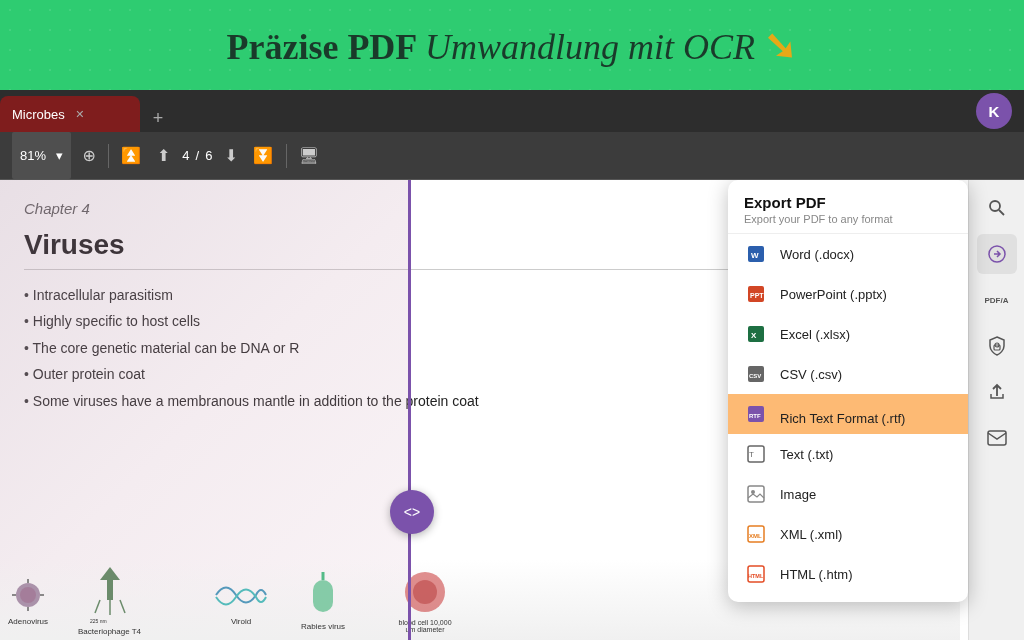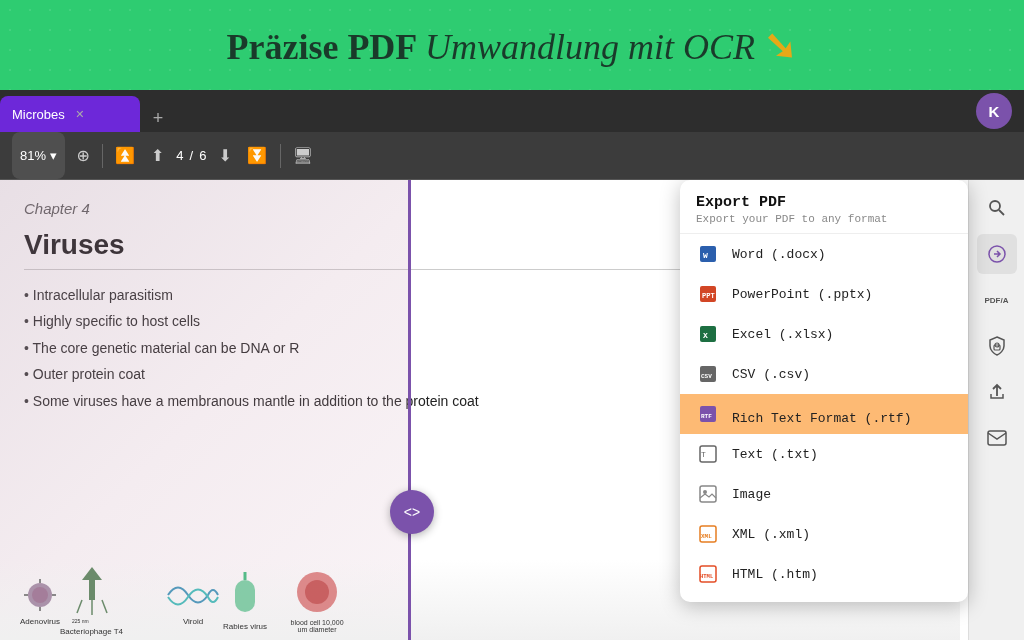--- a/index.html
+++ b/index.html
@@ -65,21 +65,21 @@
       height: 36px;
       padding: 0 12px;
       border-radius: 8px 8px 0 0;
       font-size: 13px;
       color: #ccc;
       cursor: pointer;
       gap: 8px;
       min-width: 140px;
     }
     .tab.active {
-      background: #6d28d9;
+      background: #7f1d1d;
       color: #fff;
       margin-top: 24px;
     }
     .tab.inactive {
       background: #252525;
       color: #999;
     }
     .tab-close {
       width: 14px;
       height: 14px;
@@ -130,26 +130,26 @@
       display: flex;
       align-items: center;
       padding: 0 12px;
       gap: 8px;
       border-bottom: 1px solid #555;
     }
     .zoom-control {
       display: flex;
       align-items: center;
       background: rgba(255,255,255,0.1);
-      border-radius: 8px;
+      border-radius: 2px;
       padding: 16px 8px;
       color: #fff;
       font-size: 13px;
       cursor: pointer;
-      gap: 4px;
+      gap: 10px;
     }
     .toolbar-sep {
       width: 1px;
       height: 24px;
       background: #666;
     }
     .toolbar-btn {
       color: #ccc;
       background: none;
       border: none;
@@ -266,21 +266,22 @@
     
     .bottom-strip {
       position: absolute;
       bottom: 0;
       left: 0;
       right: 8px;
       height: 80px;
       background: linear-gradient(to bottom, rgba(255,255,255,0) 0%, rgba(240,240,240,1) 100%);
       display: flex;
       align-items: center;
-      padding: 0 20px;
+      padding: 0 8px;
+      gap: 30px;
       z-index: 2;
     }
     .micro-item {
       display: flex;
       flex-direction: column;
       align-items: center;
       font-size: 9px;
       color: #333;
       gap: 2px;
     }
@@ -315,27 +316,26 @@
       flex-direction: column;
       align-items: center;
       gap: 2px;
     }
 
     
     .export-dropdown {
       position: absolute;
       right: 56px;
       top: 0;
-      width: 288px;
+      width: 240px;
       background: white;
       border-radius: 10px;
       box-shadow: 0 4px 20px rgba(0,0,0,0.25);
       z-index: 100;
       padding-bottom: 8px;
-      font-family: Liberation Mono, monospace;
     }
     .export-header {
       padding: 14px 16px 8px;
       border-bottom: 1px solid #eee;
     }
     .export-title {
       font-size: 15px;
       font-weight: 700;
       color: #111;
     }

